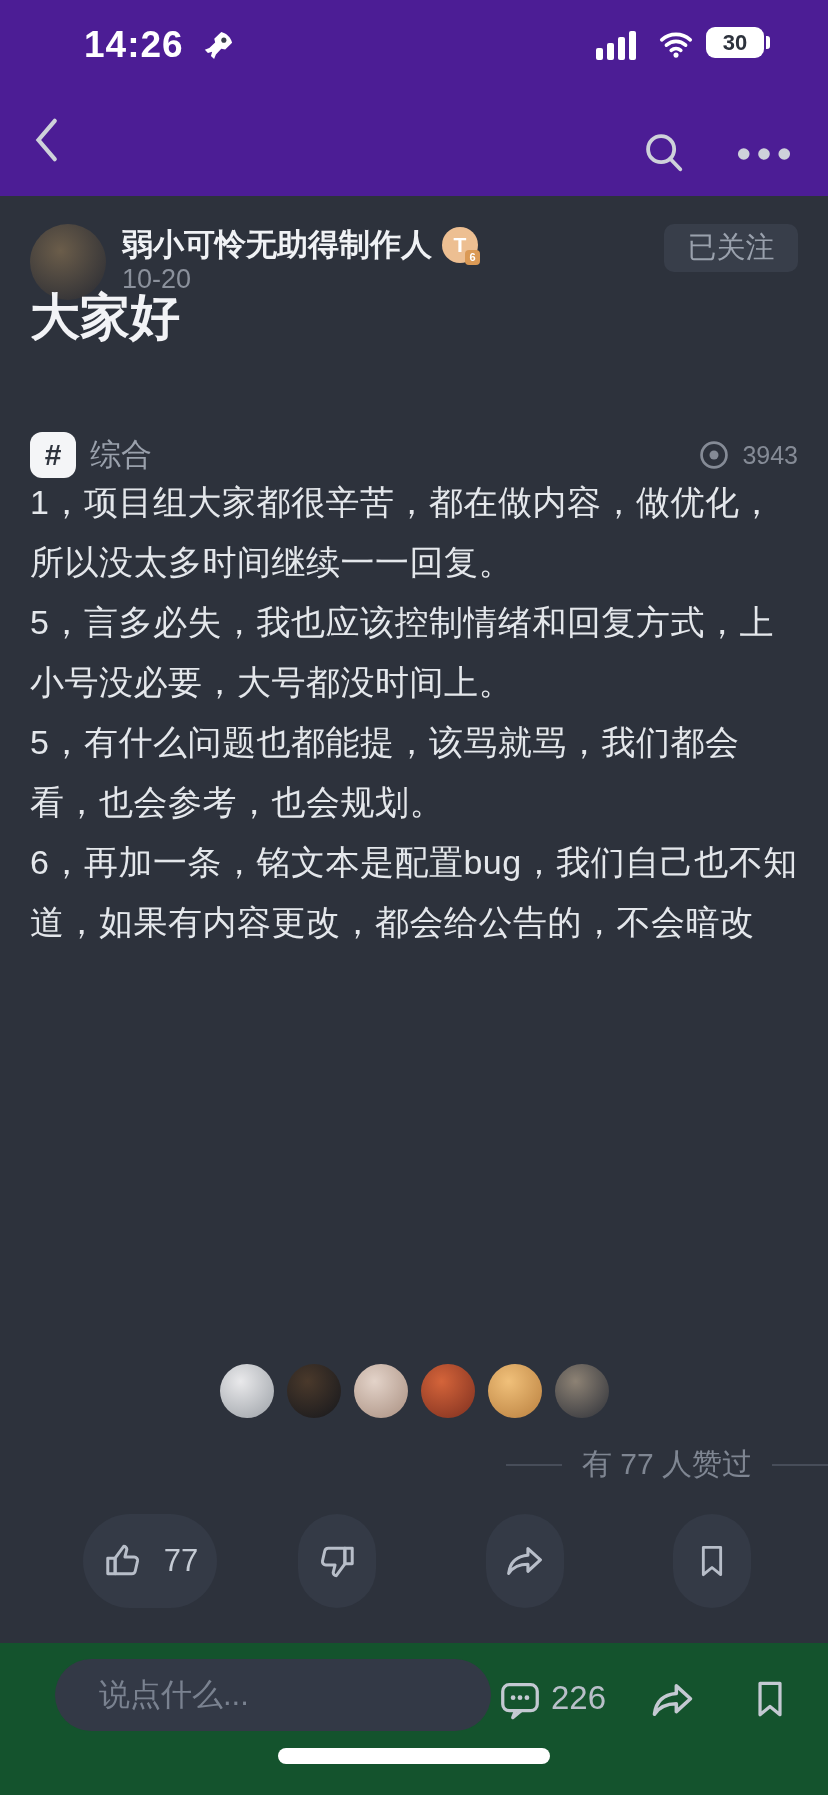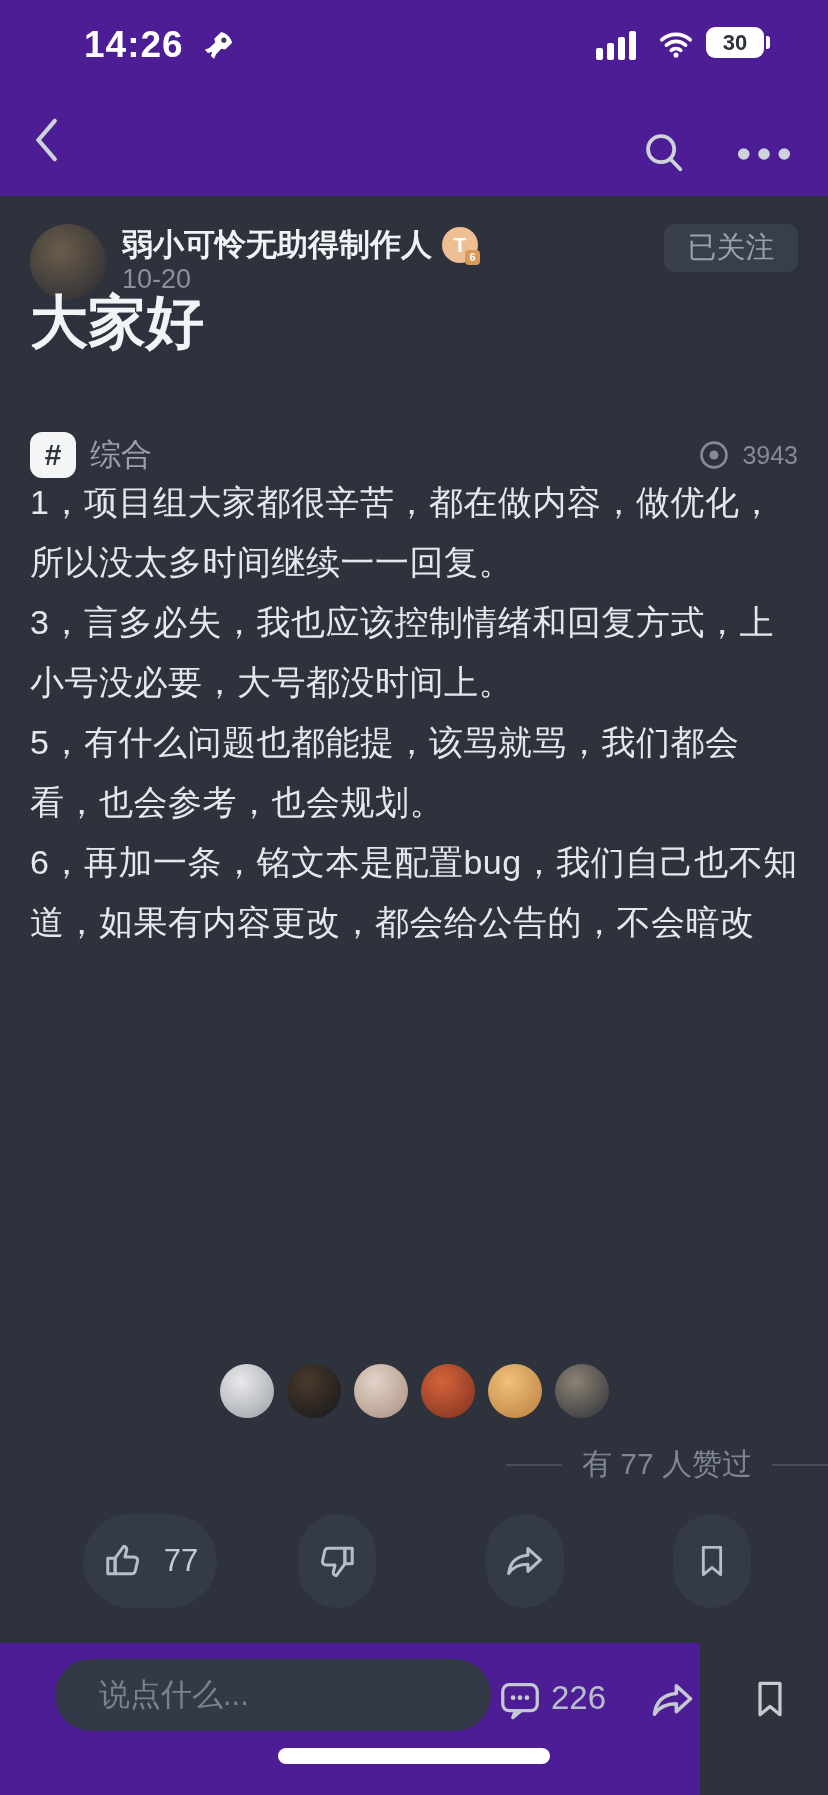--- a/index.html
+++ b/index.html
@@ -24,21 +24,21 @@
   .uname{font-size:31px;font-weight:700;color:#f0f2f5;}
   .tbadge{position:relative;width:36px;height:36px;border-radius:50%;background:#edbf92;
     display:flex;align-items:center;justify-content:center;font-size:21px;font-weight:700;color:#fff;}
   .tbadge i{position:absolute;right:-2px;bottom:-2px;width:15px;height:15px;border-radius:4px;background:#dB9a56;
     font-style:normal;font-size:11px;line-height:15px;text-align:center;color:#fff;}
   .date{position:absolute;left:122px;top:264px;font-size:27px;color:#8b919c;}
   .follow{position:absolute;left:664px;top:224px;width:134px;height:48px;border-radius:10px;
     background:#383e4a;display:flex;align-items:center;justify-content:center;
     font-size:29px;color:#9aa1ad;}
   
-  .title{position:absolute;left:30px;top:284px;font-size:58px;font-weight:700;color:#f2f3f6;}
+  .title{position:absolute;left:30px;top:284px;font-size:50px;font-weight:700;color:#f2f3f6;}
   .tagrow{position:absolute;left:0;top:432px;width:828px;height:48px;}
   .hashbox{position:absolute;left:30px;top:0;width:46px;height:46px;border-radius:12px;background:#f4f5f7;
     display:flex;align-items:center;justify-content:center;font-size:30px;font-weight:700;color:#2f343e;}
   .taglabel{position:absolute;left:90px;top:0;height:46px;line-height:46px;font-size:31px;color:#9aa1ac;}
   .views{position:absolute;right:30px;top:0;height:46px;display:flex;align-items:center;gap:10px;
     color:#858b96;font-size:25px;}
   
   .body{position:absolute;left:30px;top:472px;width:768px;font-size:34px;line-height:60px;
     color:#e4e7eb;letter-spacing:.5px;}
   .body p{margin:0;}
@@ -51,21 +51,21 @@
   
   .act{position:absolute;top:1514px;height:94px;border-radius:47px;background:#343a46;
     display:flex;align-items:center;justify-content:center;gap:20px;color:#b8bec9;}
   .act .cnt{font-size:31px;color:#c5cbd4;}
   #act-like{left:83px;width:134px;}
   #act-dislike{left:298px;width:78px;}
   #act-share{left:486px;width:78px;}
   #act-bookmark{left:673px;width:78px;}
   .flip{transform:rotate(180deg);}
   
-  .bottom{position:absolute;left:0;top:1643px;width:700px;height:152px;background:#4c1d95;}
+  .bottom{position:absolute;left:0;top:1643px;width:828px;height:152px;background:#14532d;}
   .composer{position:absolute;left:55px;top:16px;width:436px;height:72px;border-radius:36px;background:#333946;}
   .composer input{width:100%;height:100%;border:0;outline:none;background:transparent;
     padding:0 0 0 44px;font-size:31px;color:#c6ccd5;font-family:"Liberation Sans",sans-serif;box-sizing:border-box;}
   .composer input::placeholder{color:#7a8290;}
   .bicon{position:absolute;color:#c4c9d2;}
   .ccount{position:absolute;left:551px;top:36px;font-size:33px;color:#b9bfc9;}
   .home{position:absolute;left:278px;top:105px;width:272px;height:16px;border-radius:8px;background:#fff;}
   svg{display:block;}
 </style>
 </head>
@@ -126,21 +126,21 @@
       <svg width="36" height="36" viewBox="0 0 24 24" fill="none" stroke="#858b96" stroke-width="1.8">
         <circle cx="12" cy="12" r="8.3"></circle>
           <circle cx="12" cy="12" r="3" fill="#858b96" stroke="none"></circle>
       </svg>
       <span>3943</span>
     </div>
   </div>
 
   <div class="body">
     <p>1，项目组大家都很辛苦，都在做内容，做优化，所以没太多时间继续一一回复。</p>
-    <p>3，言多必失，我也应该控制情绪和回复方式，上小号没必要，大号都没时间上。</p>
+    <p>5，言多必失，我也应该控制情绪和回复方式，上小号没必要，大号都没时间上。</p>
     <p>5，有什么问题也都能提，该骂就骂，我们都会看，也会参考，也会规划。</p>
     <p>6，再加一条，铭文本是配置bug，我们自己也不知道，如果有内容更改，都会给公告的，不会暗改</p>
   </div>
 
   <div class="likerow">
     <div class="av" style="background: radial-gradient(circle at 38% 32%, rgb(233, 233, 235), rgb(155, 160, 166));"></div>
     <div class="av" style="background: radial-gradient(circle at 38% 32%, rgb(74, 57, 43), rgb(21, 23, 28));"></div>
     <div class="av" style="background: radial-gradient(circle at 38% 32%, rgb(227, 211, 201), rgb(169, 143, 128));"></div>
     <div class="av" style="background: radial-gradient(circle at 38% 32%, rgb(212, 100, 58), rgb(126, 47, 31));"></div>
     <div class="av" style="background: radial-gradient(circle at 38% 32%, rgb(240, 192, 122), rgb(185, 127, 62));"></div>

